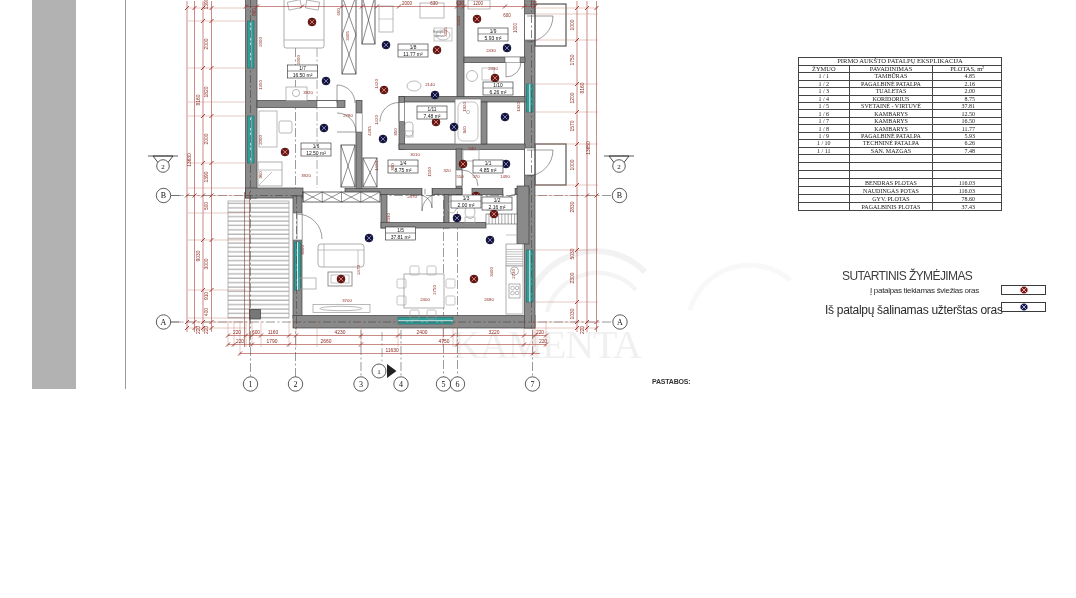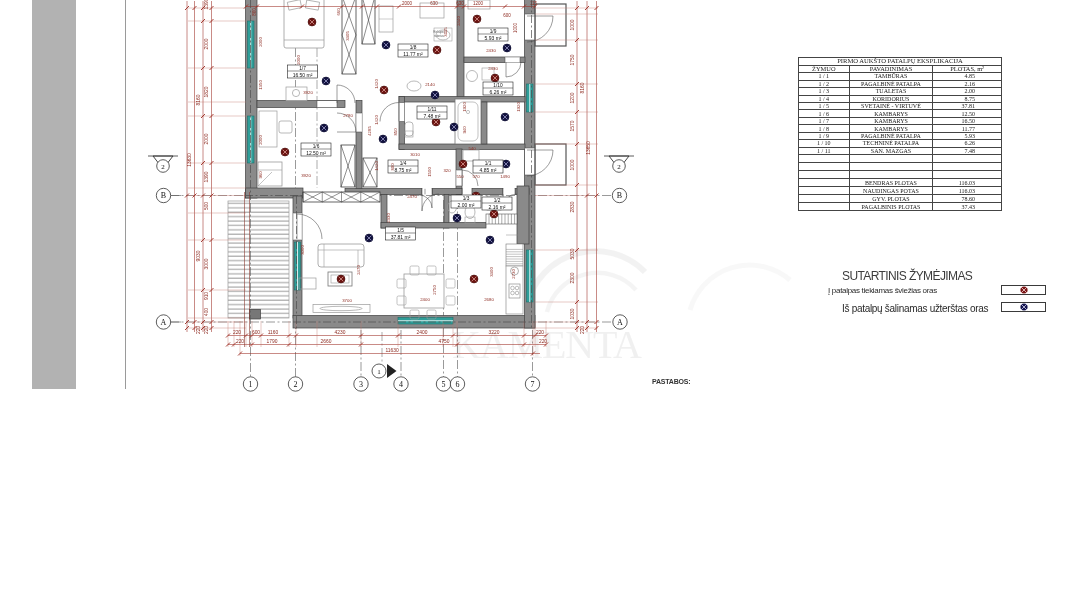--- a/index.html
+++ b/index.html
@@ -856,25 +856,25 @@
           <td></td>
           <td>PAGALBINIS PLOTAS</td>
           <td class="v">37.43</td>
         </tr>
 </tbody>
     </table>
 </div>
 
 <div class="abs" style="left:842px;top:269px;font-size:12px;letter-spacing:-0.6px;color:#3c3c3c;">SUTARTINIS ŽYMĖJIMAS</div>
 
-<div class="abs" style="left:800px;top:286px;font-size:8px;letter-spacing:-0.3px;color:#2a2a2a;padding-left:28px;">Į patalpas tiekiamas šviežias oras</div>
+<div class="abs" style="left:842px;top:286px;font-size:8px;letter-spacing:-0.3px;color:#2a2a2a;padding-left:28px;">Į patalpas tiekiamas šviežias oras</div>
 
 <div class="abs" style="left:1001px;top:285px;width:43px;height:8px;border:1px solid #3a3a3a;"></div>
 
-<div class="abs" style="left:842px;top:303px;font-size:10px;letter-spacing:-0.3px;color:#2a2a2a;">Iš patalpų šalinamas užterštas oras</div>
+<div class="abs" style="left:825px;top:303px;font-size:12px;letter-spacing:-0.3px;color:#2a2a2a;">Iš patalpų šalinamas užterštas oras</div>
 
 <div class="abs" style="left:1001px;top:302px;width:43px;height:8px;border:1px solid #3a3a3a;"></div>
 
 <svg class="abs" style="left:1016px;top:284px" width="16" height="28" viewBox="0 0 16 28">
   <circle cx="8" cy="6" r="3.6" fill="#7a1515"></circle>
   <path d="M4.8,2.8 L11.2,9.2 M11.2,2.8 L4.8,9.2" stroke="#e8c0c0" stroke-width="0.9"></path>
   <circle cx="8" cy="23" r="3.6" fill="#14144e"></circle>
   <path d="M4.8,19.8 L11.2,26.2 M11.2,19.8 L4.8,26.2" stroke="#c0c0e0" stroke-width="0.9"></path>
 </svg>
 

